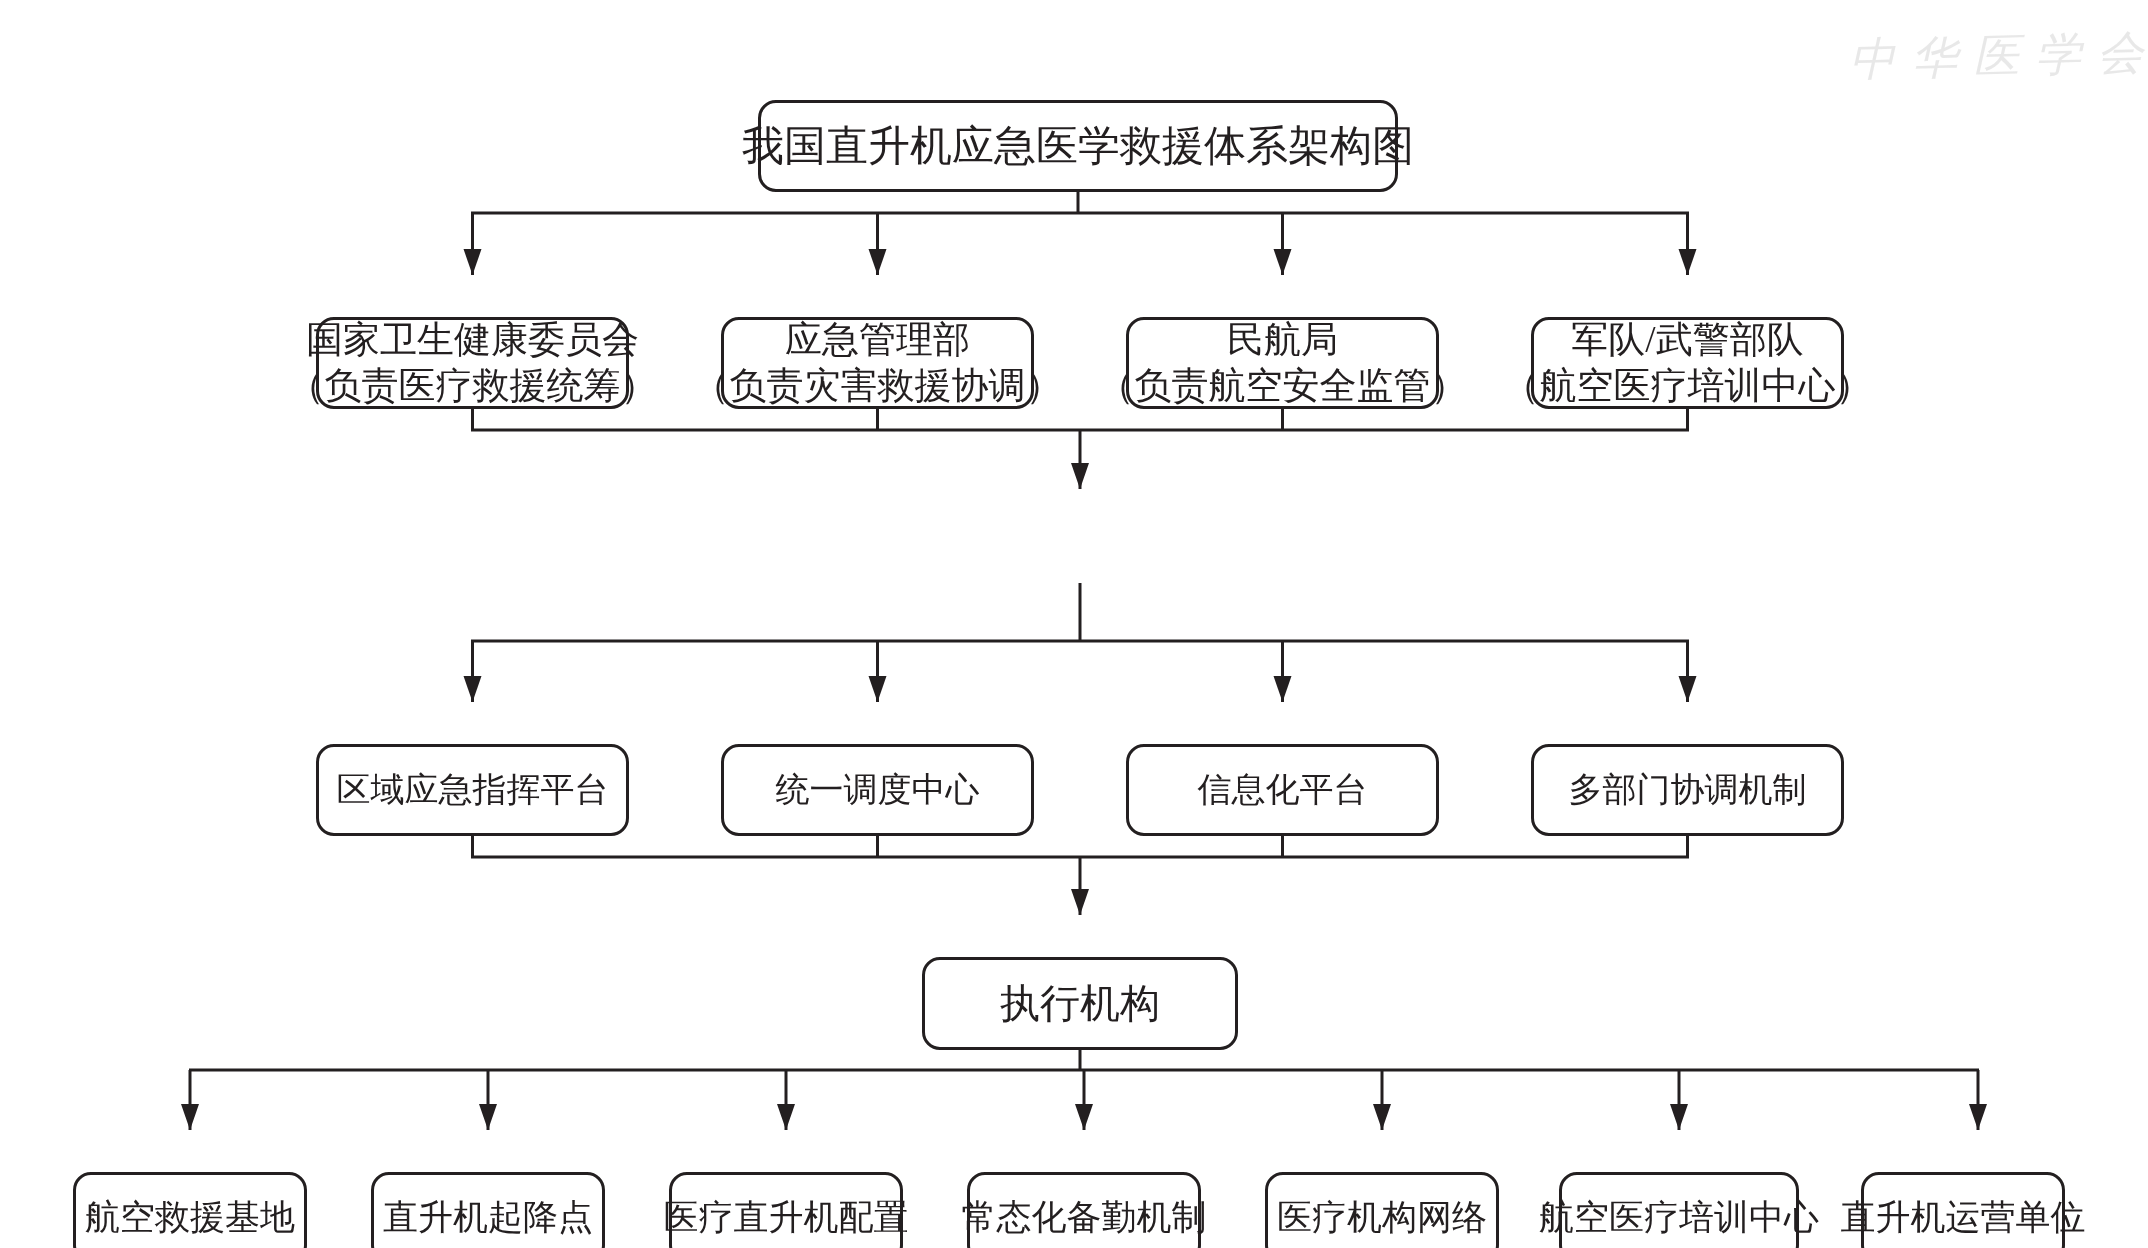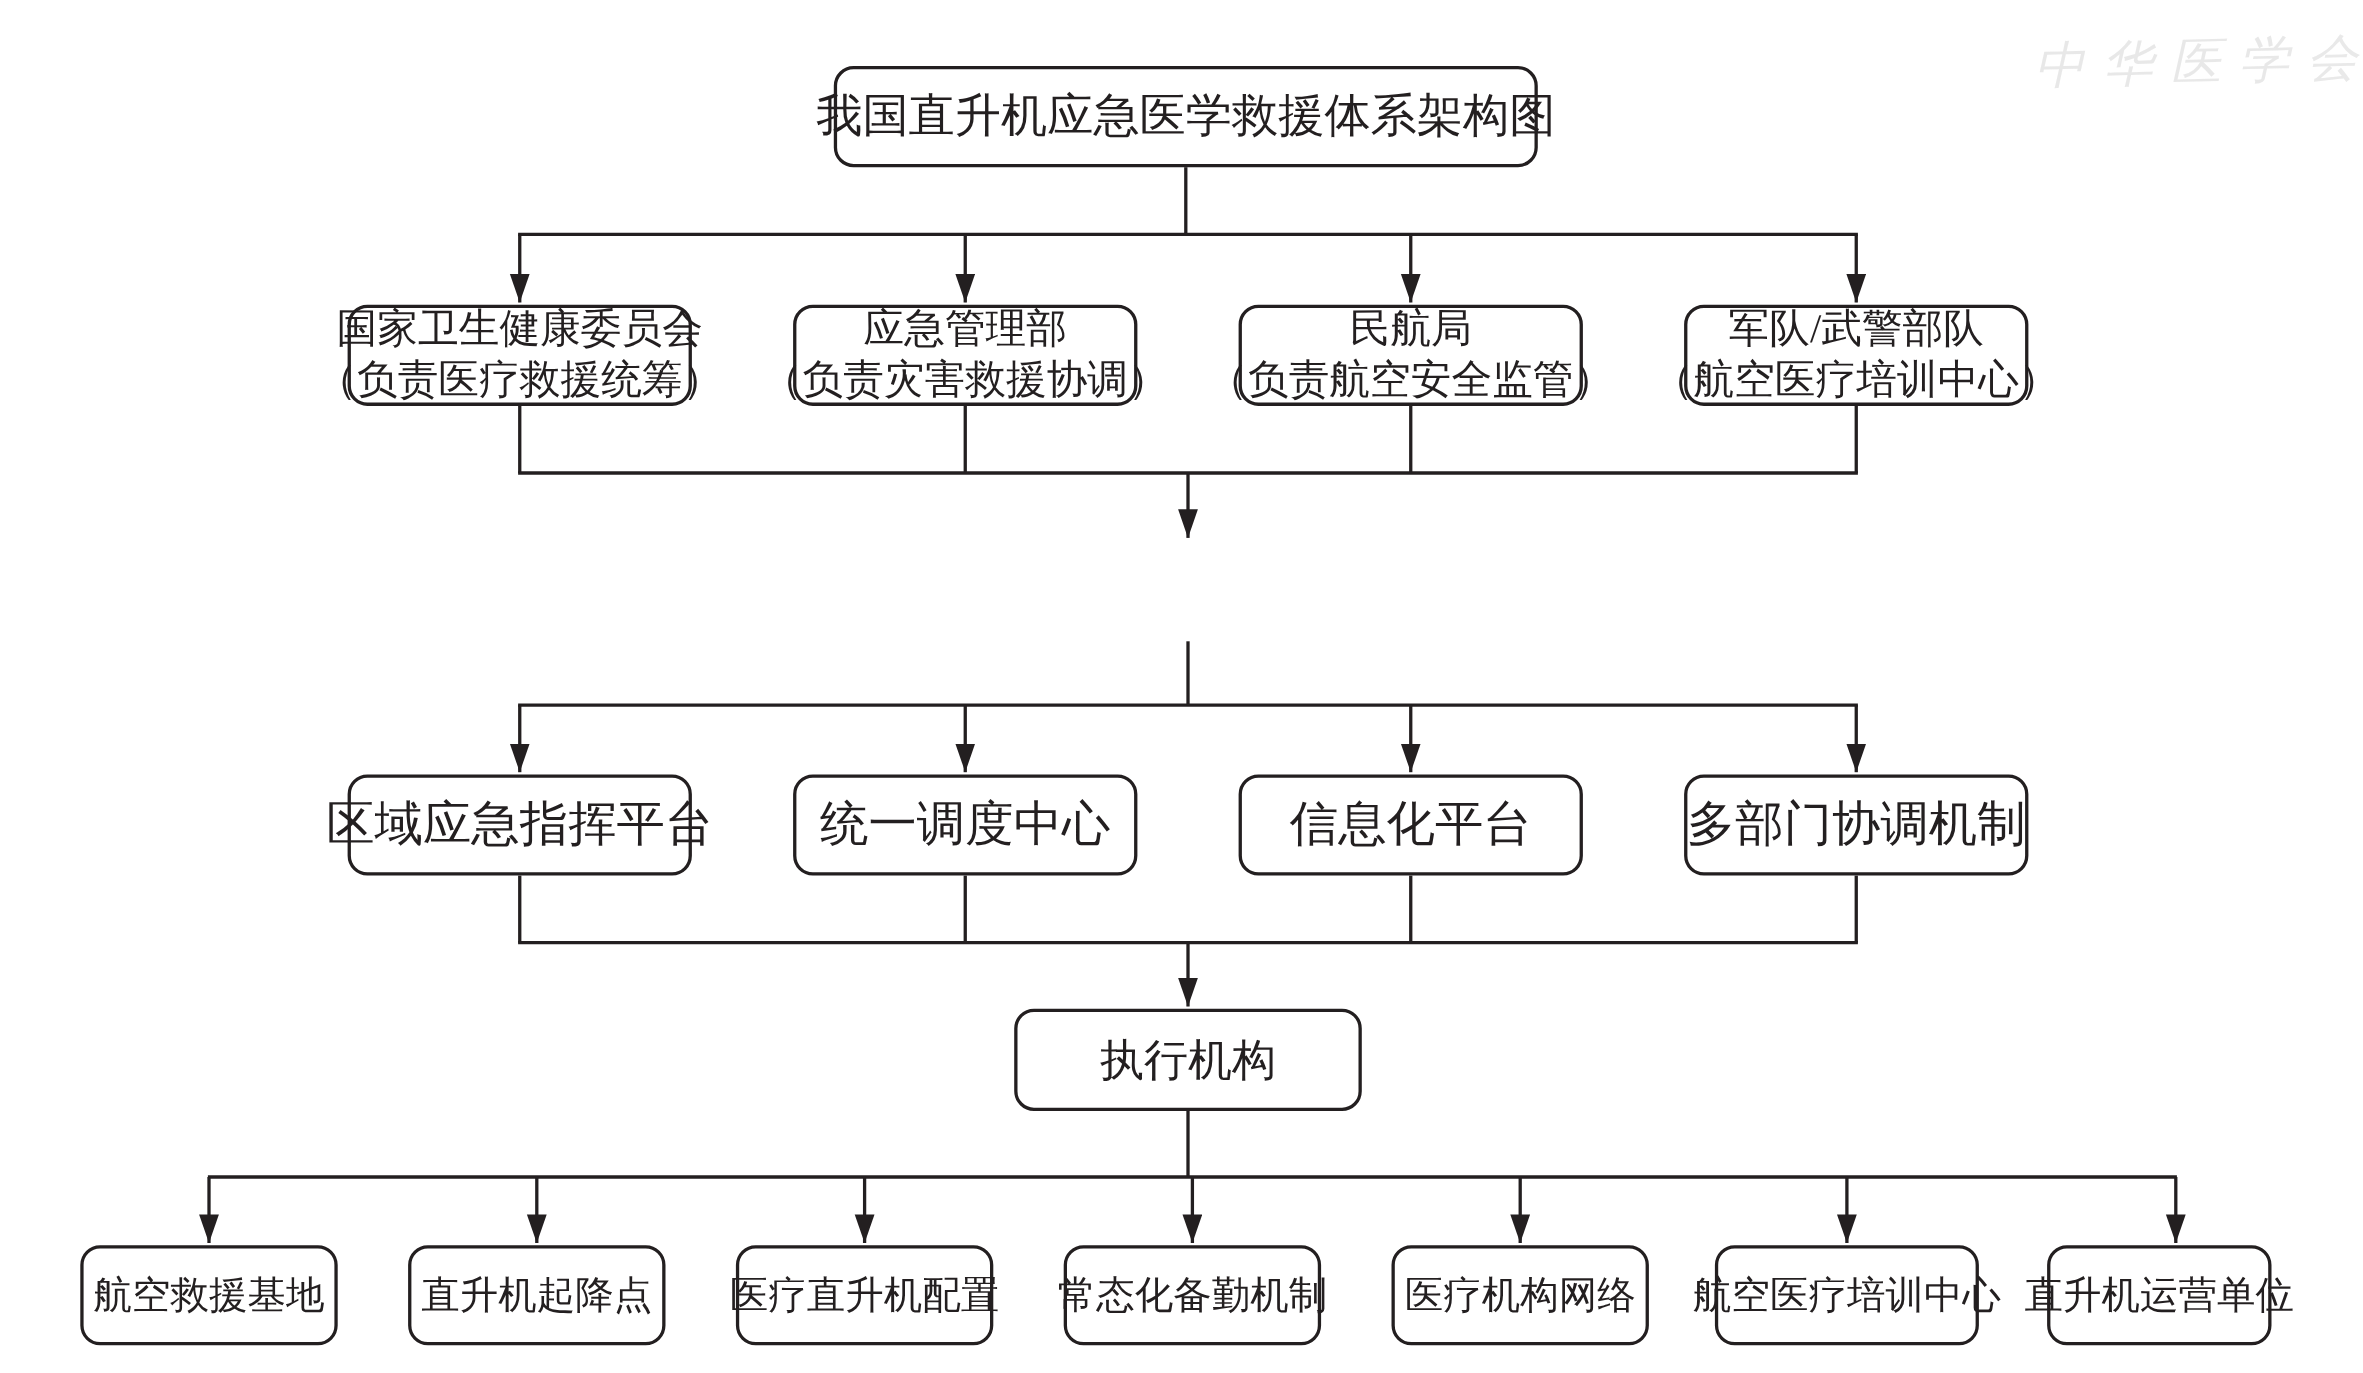--- a/index.html
+++ b/index.html
@@ -28,26 +28,27 @@
     box-sizing: border-box;
     border: 3px solid #231f20;
     border-radius: 18px;
     background: #ffffff;
     display: flex;
     flex-direction: column;
     align-items: center;
     justify-content: center;
     text-align: center;
     line-height: 1.24;
+    margin-top: 40px;
   }
   .node .ln { white-space: nowrap; }
   .f-title { font-size: 42px; }
   .f-l2    { font-size: 37px; }
   .f-mid   { font-size: 40px; }
-  .f-l4    { font-size: 44px; }
+  .f-l4    { font-size: 34px; }
   .f-l6    { font-size: 35px; }
 
   
   .watermark {
     position: absolute;
     left: 1835px;
     top: 12px;
     width: 305px;
     height: 90px;
     display: flex;

